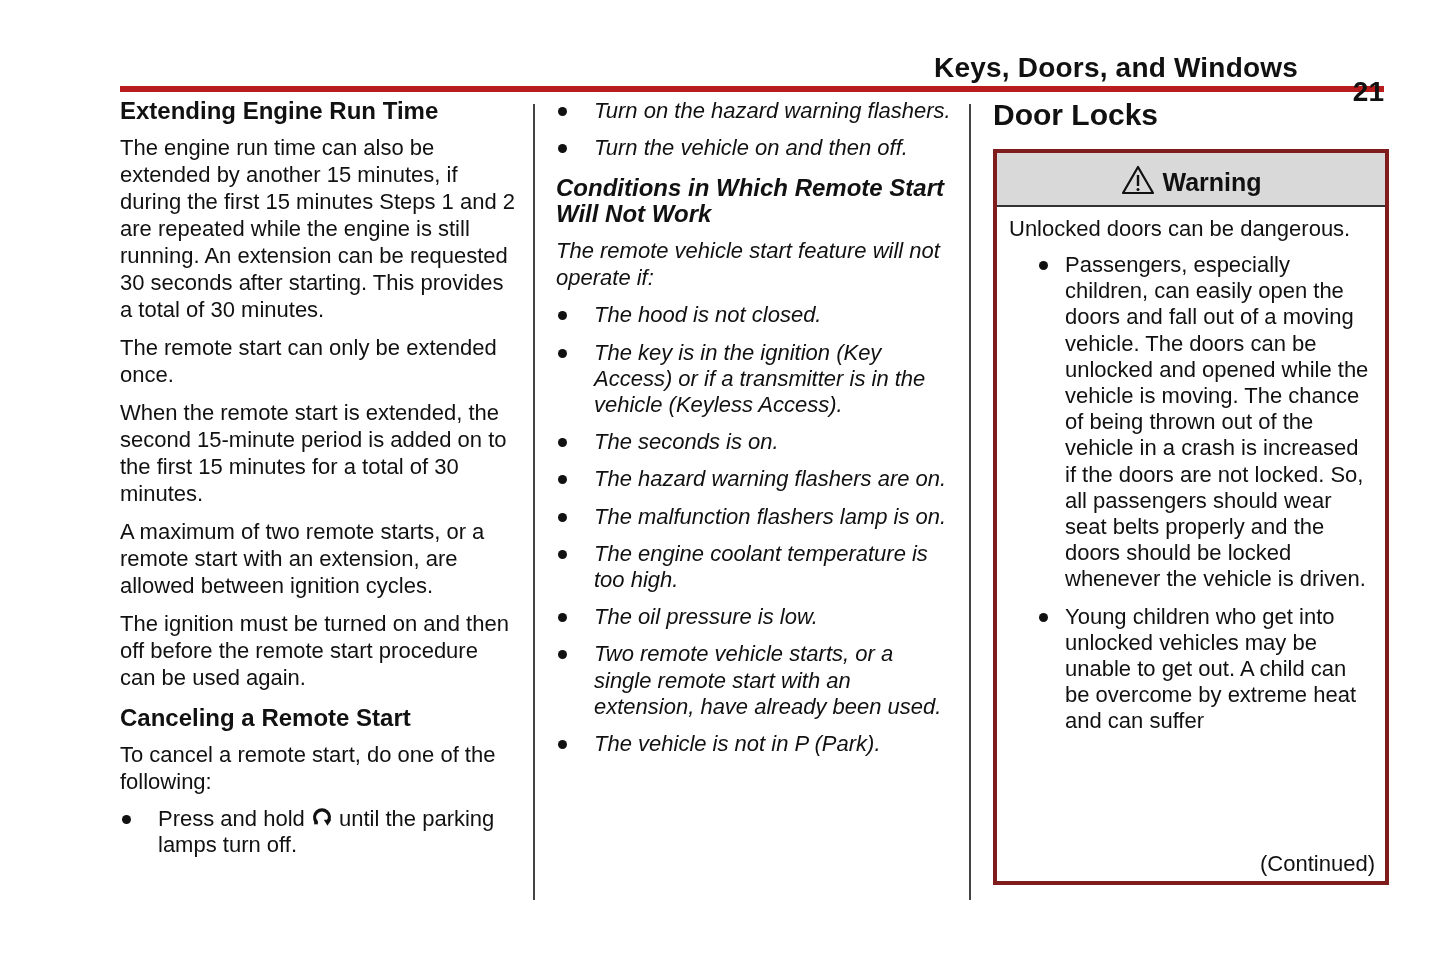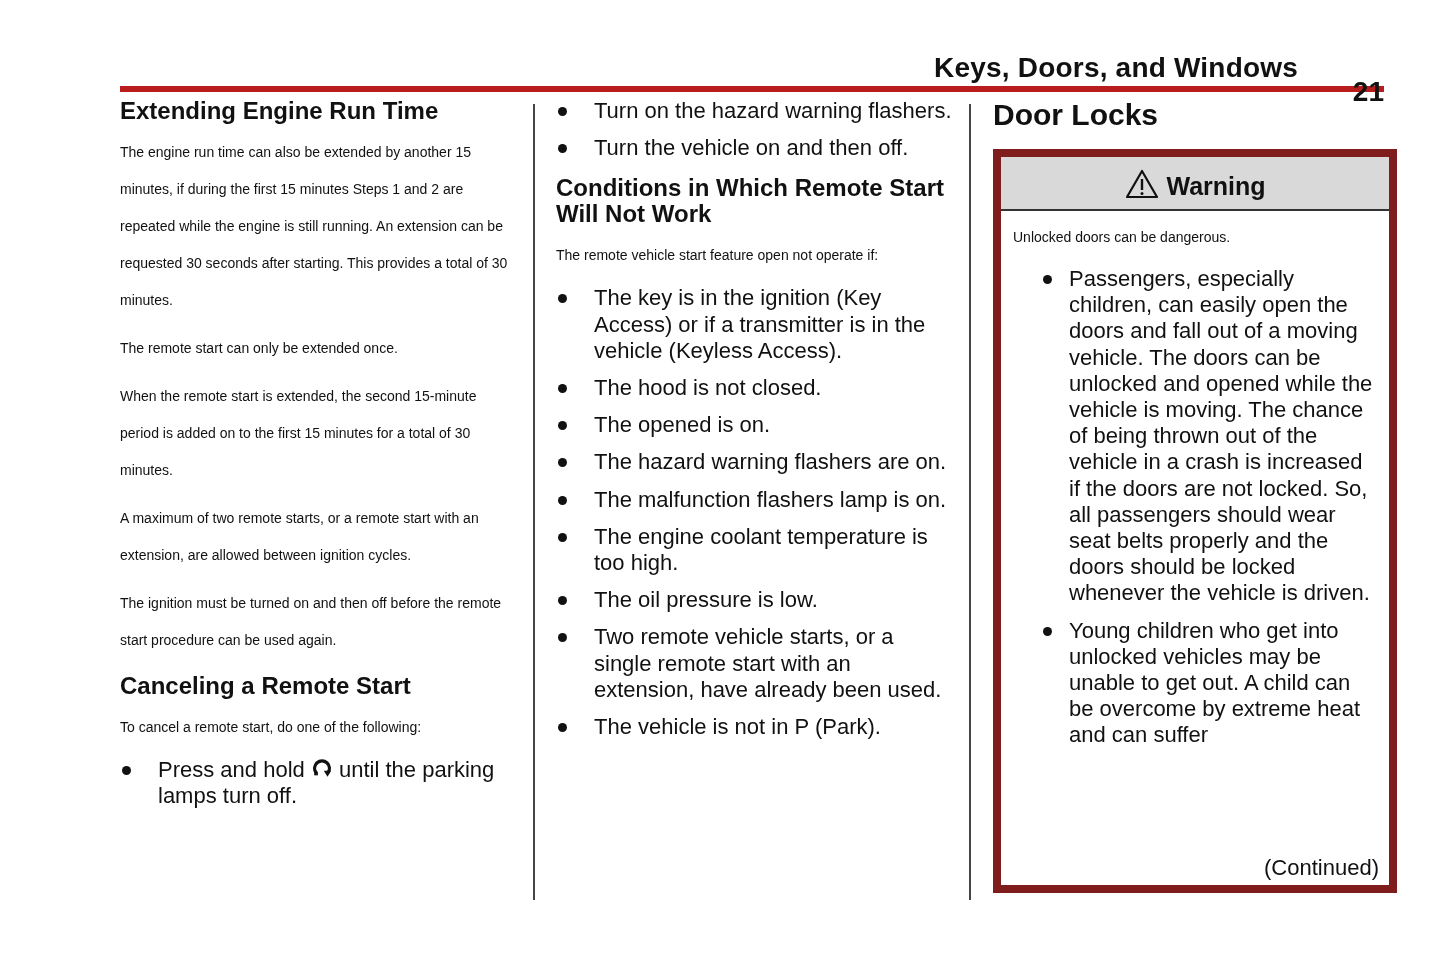--- a/index.html
+++ b/index.html
@@ -37,42 +37,42 @@
     top: 2px;
     font-size: 28px;
     font-weight: bold;
     margin-top: 24px;
   }
   .col {
     position: absolute;
     top: 98px;
   }
   .col1 { left: 120px; width: 395px; }
-  .col2 { left: 556px; width: 400px; }
+  .col2 { left: 556px; width: 400px; font-style: italic; }
   .col3 { left: 993px; width: 348px; }
 
   .rule {
     position: absolute;
     top: 104px;
     width: 2px;
     height: 796px;
     background: #444444;
   }
   .rule1 { left: 533px; }
   .rule2 { left: 969px; }
 
   .subhead {
     font-weight: bold;
     font-size: 24px;
     line-height: 26px;
     margin: 0 0 10px 0;
   }
   .para {
-    font-size: 14px;
-    line-height: 37px;
+    font-size: 22px;
+    line-height: 27px;
     margin: 0 0 11px 0;
   }
   ul.bullets {
     list-style: none;
     margin: 0;
     padding: 0;
   }
   ul.bullets li {
     position: relative;
     padding-left: 38px;
@@ -95,21 +95,21 @@
     height: 22px;
     vertical-align: -2px;
   }
   .section-title {
     font-size: 30px;
     font-weight: bold;
     line-height: 34px;
     margin: 0 0 17px 0;
   }
   .warn-box {
-    border: 8px solid #7f1d1d;
+    border: 4px solid #7f1d1d;
     width: 388px;
     height: 728px;
     position: relative;
   }
   .warn-head {
     background: #d9d9d9;
     border-bottom: 2px solid #333333;
     height: 52px;
     display: flex;
     align-items: center;
@@ -178,25 +178,25 @@
     </li>
   </ul>
 </div>
 
 <div class="col col2">
   <ul class="bullets">
     <li><span class="dot"></span><span>Turn on the hazard warning flashers.</span></li>
     <li style="margin-bottom:14px"><span class="dot"></span><span>Turn the vehicle on and then off.</span></li>
   </ul>
   <div class="subhead">Conditions in Which Remote Start Will Not Work</div>
-  <p class="para">The remote vehicle start feature open not operate if:</p>
+  <p class="para">The remote vehicle start feature will not operate if:</p>
   <ul class="bullets">
+    <li><span class="dot"></span><span>The hood is not closed.</span></li>
     <li><span class="dot"></span><span>The key is in the ignition (Key Access) or if a transmitter is in the vehicle (Keyless Access).</span></li>
-    <li><span class="dot"></span><span>The hood is not closed.</span></li>
-    <li><span class="dot"></span><span>The opened is on.</span></li>
+    <li><span class="dot"></span><span>The seconds is on.</span></li>
     <li><span class="dot"></span><span>The hazard warning flashers are on.</span></li>
     <li><span class="dot"></span><span>The malfunction flashers lamp is on.</span></li>
     <li><span class="dot"></span><span>The engine coolant temperature is too high.</span></li>
     <li><span class="dot"></span><span>The oil pressure is low.</span></li>
     <li><span class="dot"></span><span>Two remote vehicle starts, or a single remote start with an extension, have already been used.</span></li>
     <li><span class="dot"></span><span>The vehicle is not in P (Park).</span></li>
   </ul>
 </div>
 
 <div class="col col3">

